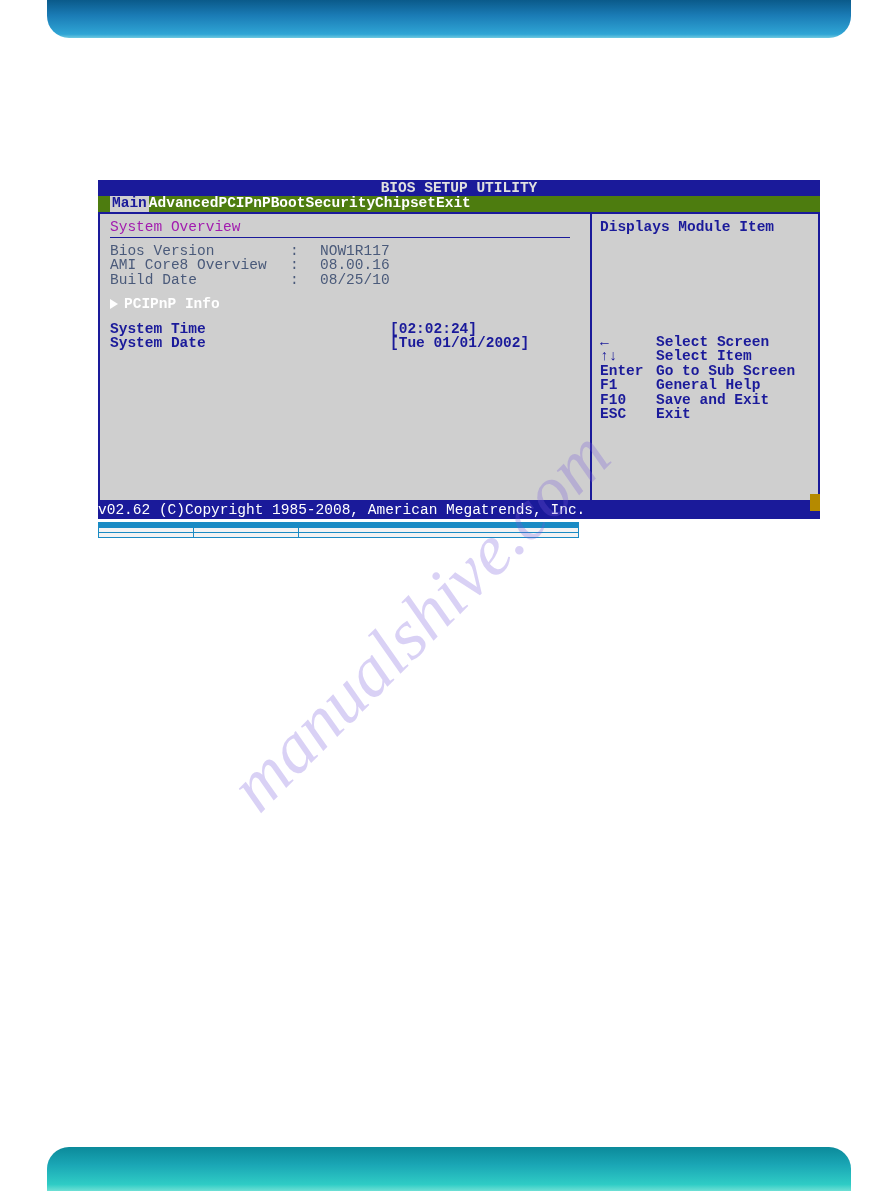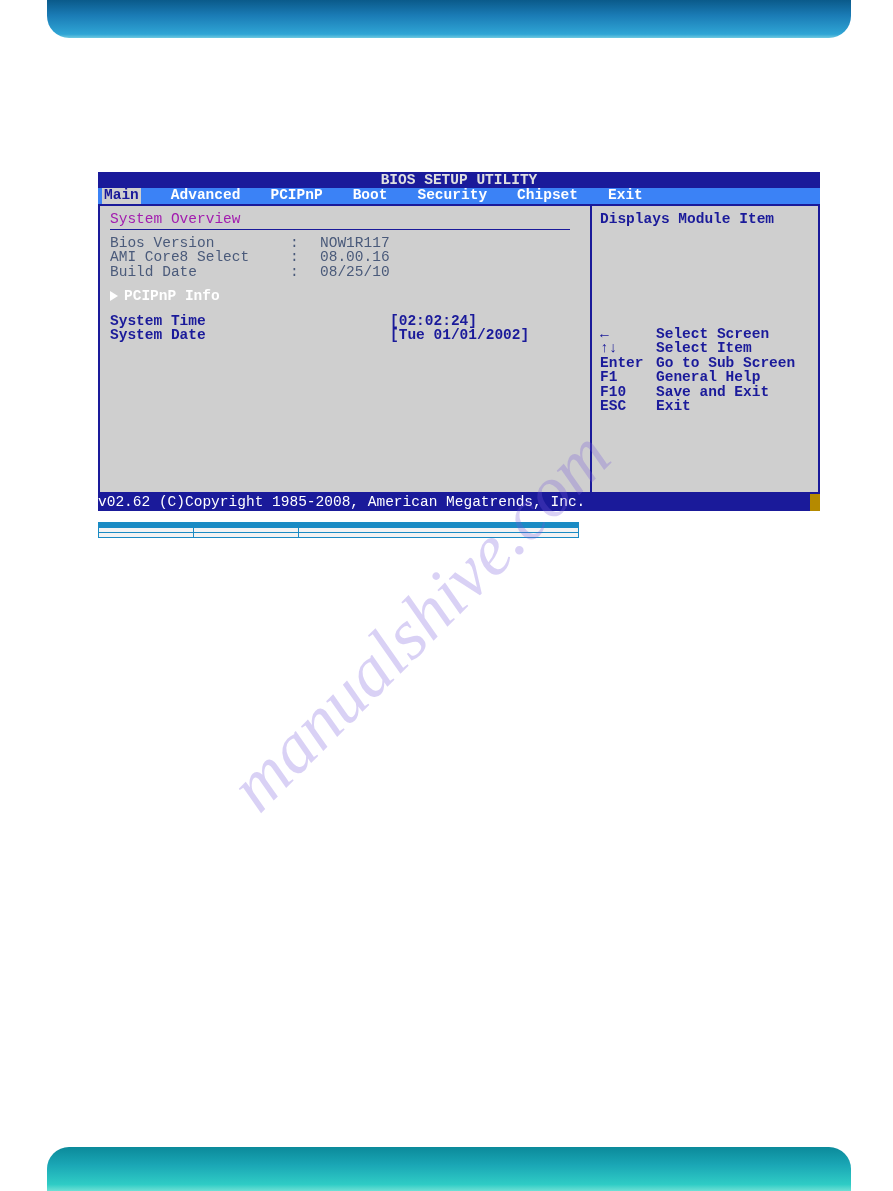--- a/index.html
+++ b/index.html
@@ -24,26 +24,25 @@
   .bios {
     position: absolute;
     top: 172px; left: 98px; width: 722px; height: 339px;
     font-family: "Lucida Console", "Courier New", monospace;
     font-size: 14.5px;
     line-height: 1.0;
     letter-spacing: 0;
   }
   .bios-title {
     background: #1a1a9a; color: #e0e0e0; text-align: center;
-    padding: 1px 0 0 0; font-weight: bold; height: 16px;
+    padding: 1px 0 0 0; font-weight: bold; height: 16px; margin-top: 8px;
   }
   .bios-tabs {
-    background: #3b82f6; color: #fff; font-weight: bold;
-    display: flex; padding-left: 4px; height: 16px;
-    gap: 30px;
+    background: #4d7c0f; color: #fff; font-weight: bold;
+    display: flex; padding-left: 12px; height: 16px;
   }
   .bios-tabs span { white-space: pre; }
   .tab-active { background: #cfcfcf; color: #1a1a9a; padding: 0 2px; }
 
   .bios-body {
     display: flex; height: 290px;
     background: #cfcfcf;
     border-left: 2px solid #1a1a9a;
     border-right: 2px solid #1a1a9a;
     position: relative;
@@ -129,21 +128,21 @@
   <div class="bios-body">
     <div class="bios-left">
       <div class="sec-head">System Overview</div>
       <hr class="sec-rule">
       <div class="row dim">
         <span class="k">Bios Version</span>
         <span class="c">:</span>
         <span class="v">NOW1R117</span>
       </div>
       <div class="row dim">
-        <span class="k">AMI Core8 Select</span>
+        <span class="k">AMI Core8 Overview</span>
         <span class="c">:</span>
         <span class="v">08.00.16</span>
       </div>
       <div class="row dim">
         <span class="k">Build Date</span>
         <span class="c">:</span>
         <span class="v">08/25/10</span>
       </div>
       <div class="submenu">
         <span class="tri"></span><span>PCIPnP Info</span>

